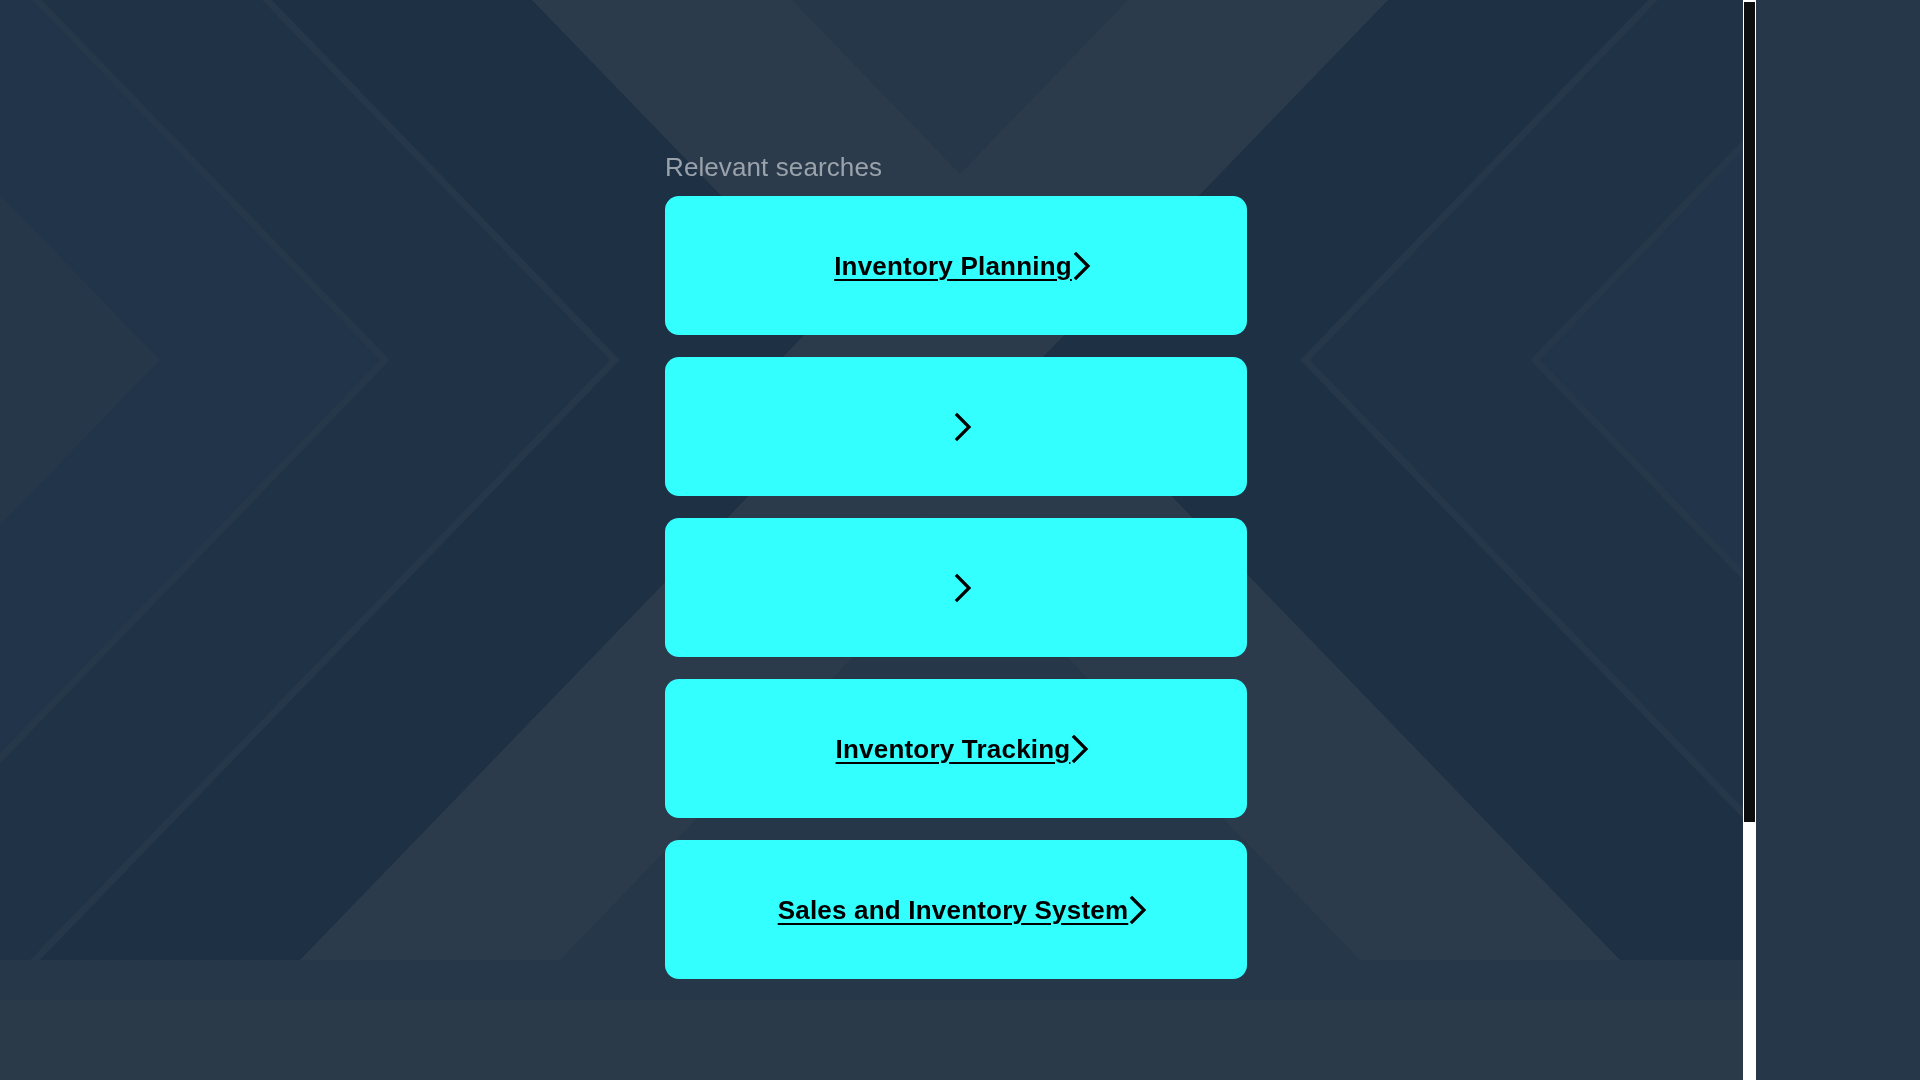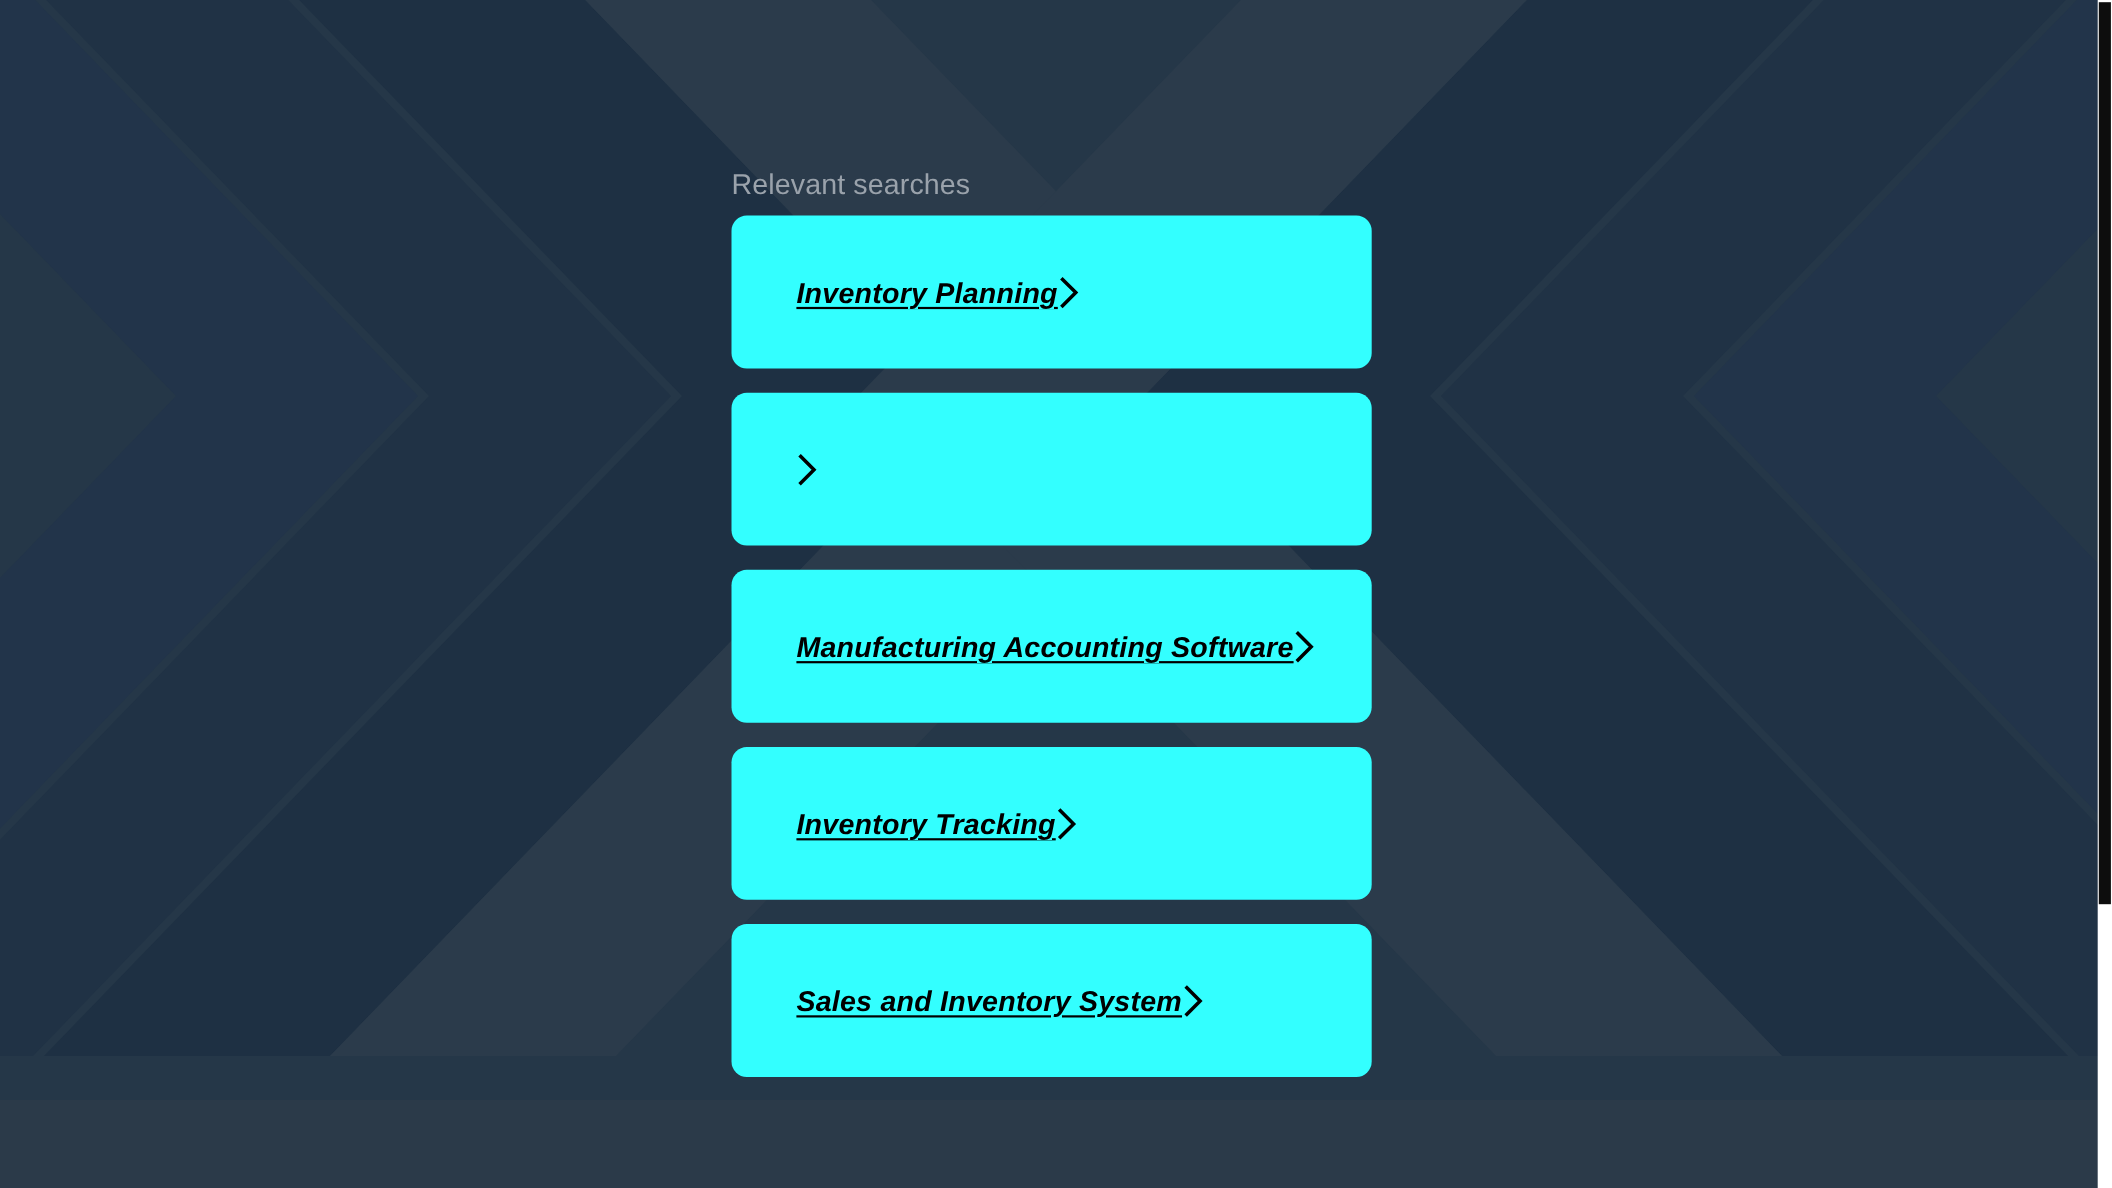--- a/index.html
+++ b/index.html
@@ -8,21 +8,21 @@
   html, body {
     width:1920px;
     height:1080px;
     overflow:hidden;
     background:#253748;
     font-family:"Liberation Sans", sans-serif;
   }
 
   #stage {
     position:relative;
-    width:1920px;
+    width:1756px;
     height:1080px;
     overflow:hidden;
     background:#701a75;
   }
 
   
   .bg-layer {
     position:absolute;
     inset:0;
     width:1920px;
@@ -68,30 +68,29 @@
     position:absolute;
     left:0;
     top:196px;
     width:582px;
   }
 
   .search-card {
     position:relative;
     display:flex;
     align-items:center;
-    justify-content:flex-start;
+    justify-content:center;
     width:582px;
     height:139px;
     margin-bottom:22px;
     padding:0 45px 0 59px;
     background:#33ffff;
     border-radius:14px;
     text-decoration:none;
     cursor:pointer;
-    font-style:italic;
   }
 
   .card-label {
     font-size:26px;
     font-weight:bold;
     color:#000000;
     text-decoration:underline;
     text-underline-offset:4px;
     text-decoration-thickness:2px;
     letter-spacing:0.2px;
@@ -166,21 +165,20 @@
       <a class="search-card" href="#">
         <span class="chevron-icon">
           <svg width="20" height="32" viewBox="0 0 20 32">
               <path d="M4 4 L16 16 L4 28" fill="none" stroke="#000" stroke-width="3.2" stroke-linecap="square" stroke-linejoin="miter"></path>
             </svg>
         </span>
       </a>
 
 
       <a class="search-card" href="#">
-        <span class="card-label">Manufacturing Accounting Software</span>
         <span class="chevron-icon">
           <svg width="20" height="32" viewBox="0 0 20 32">
               <path d="M4 4 L16 16 L4 28" fill="none" stroke="#000" stroke-width="3.2" stroke-linecap="square" stroke-linejoin="miter"></path>
             </svg>
         </span>
       </a>
 
       <a class="search-card" href="#">
         <span class="card-label">Inventory Tracking</span>
         <span class="chevron-icon">

